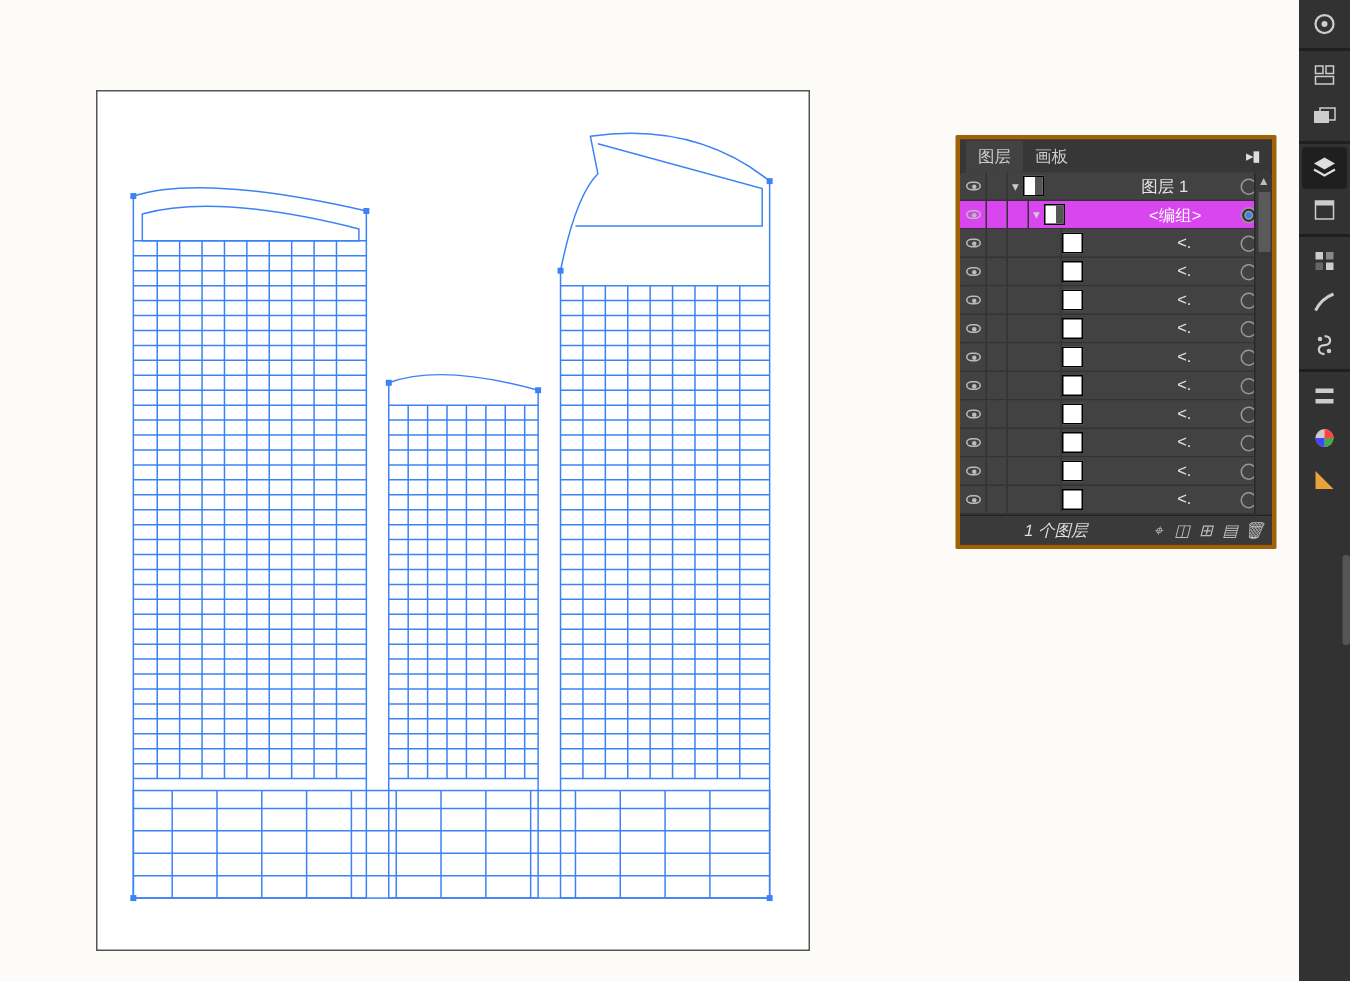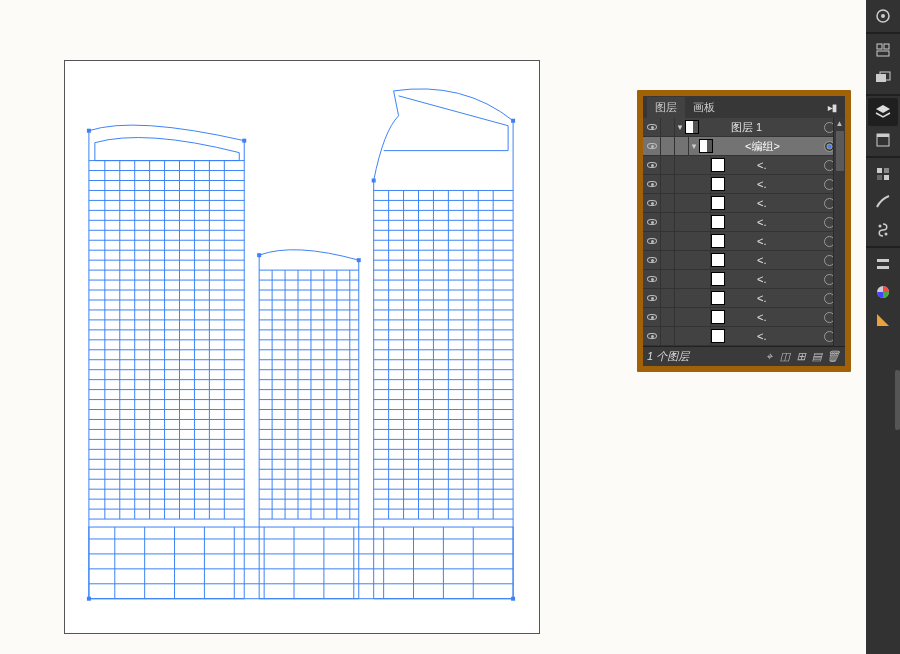--- a/index.html
+++ b/index.html
@@ -51,24 +51,25 @@
     background:#555;
     border-radius: 2px;
   }
 
   
   .panel {
     position: absolute;
     left: 637px; top: 90px;
     width: 214px;
     background: #424242;
-    border: 6px solid #a16207;
+    border: 3px solid #a16207;
     border-radius: 1px;
     box-shadow: 0 0 0 1px #000 inset;
     color: #ddd;
+    text-align: center;
   }
   .panel-header {
     height: 22px;
     background: #373737;
     display: flex; align-items: center;
     padding: 0 4px;
   }
   .tab {
     padding: 3px 8px;
     font-size: 11px;
@@ -103,21 +104,21 @@
   .swatch{
     width:14px;height:14px;
     border:1px solid #000;
     background:#fff;
     margin-right:4px;
     position:relative;
     flex:0 0 auto;
   }
   .swatch.parent::after{content:"";position:absolute;right:0;top:0;bottom:0;width:5px;background:#555;}
   .row-label{ flex:1; font-size:11px; color:#e5e5e5; overflow:hidden; white-space:nowrap; text-overflow:ellipsis;padding-left:28px;}
-  .row.selected{ background:#737373;}
+  .row.selected{ background:#d946ef;}
   .row.selected .row-label{ color:#fff;}
   .target{
     width:11px;height:11px;border:1.2px solid #999;border-radius:50%;margin:0 2px;flex:0 0 auto;
   }
   .target.dbl{ box-shadow:0 0 0 1.5px #333 inset, 0 0 0 2.5px #999 inset;}
   .target.filled{ background:radial-gradient(circle,#3b82f6 0,#3b82f6 3px,transparent 3px);}
   .bar{ width:7px;height:13px;background:#3b82f6;margin-left:1px;flex:0 0 auto;}
 
   .vscroll{
     position:absolute; right:0; top:0; bottom:0; width:12px;

